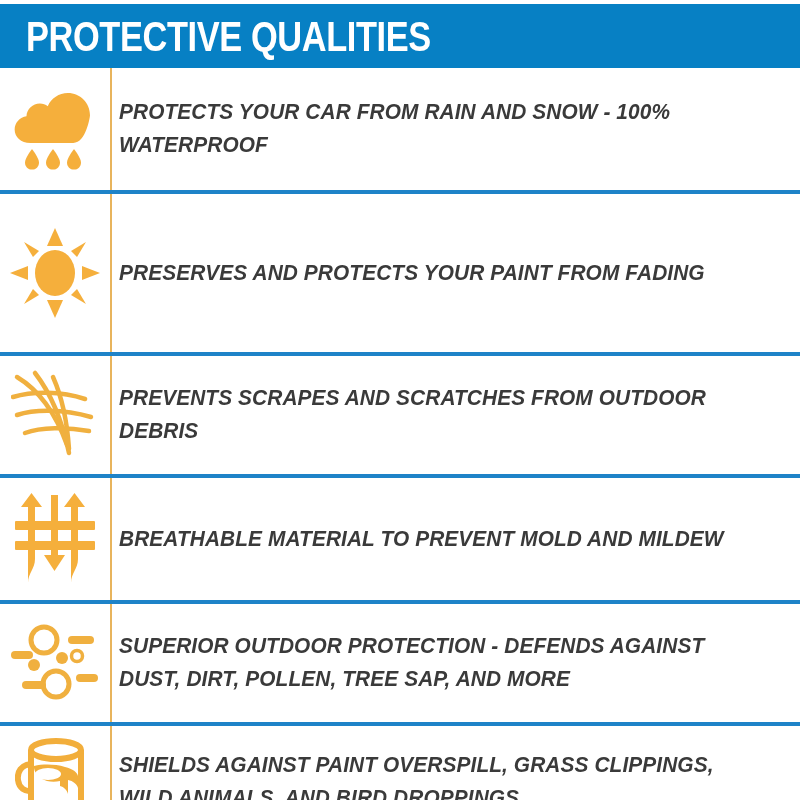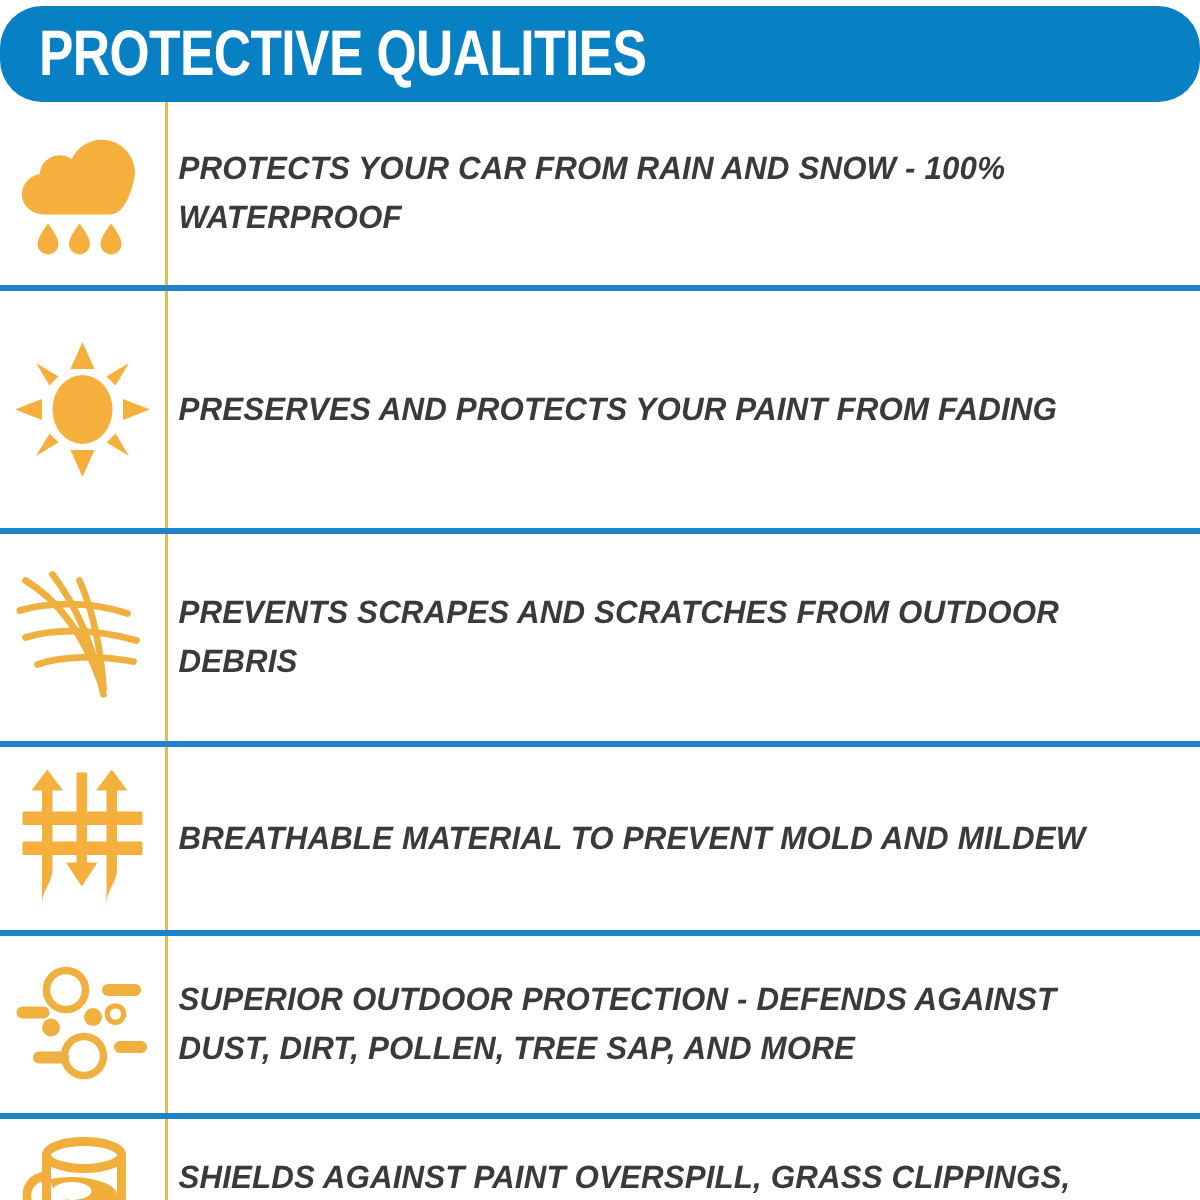--- a/index.html
+++ b/index.html
@@ -25,21 +25,20 @@
   #header-banner {
     position: absolute;
     left: 0;
     top: 4px;
     width: 800px;
     height: 64px;
     background: #0780C4;
     display: flex;
     align-items: center;
     box-sizing: border-box;
-    border-radius: 28px;
   }
   #header-title {
     color: #ffffff;
     font-family: "Liberation Sans Narrow", "Liberation Sans", sans-serif;
     font-weight: bold;
     font-size: 43px;
     line-height: 44px;
     letter-spacing: -0.5px;
     margin-left: 26px;
     transform: scaleX(0.80);
@@ -98,21 +97,21 @@
     font-size: 21.5px;
     line-height: 33px;
     letter-spacing: 0.1px;
     transform: scaleX(0.97);
     transform-origin: left center;
   }
 
   
   .row-1 { height: 122px; }
   .row-2 { height: 158px; }
-  .row-3 { height: 138px; }
+  .row-3 { height: 118px; }
   .row-4 { height: 122px; justify-content: flex-end; }
   .row-5 { height: 118px; }
   .row-6 { height: 112px; }
 
   svg { display: block; }
 </style>
 </head>
 <body>
 
 <div id="page">

